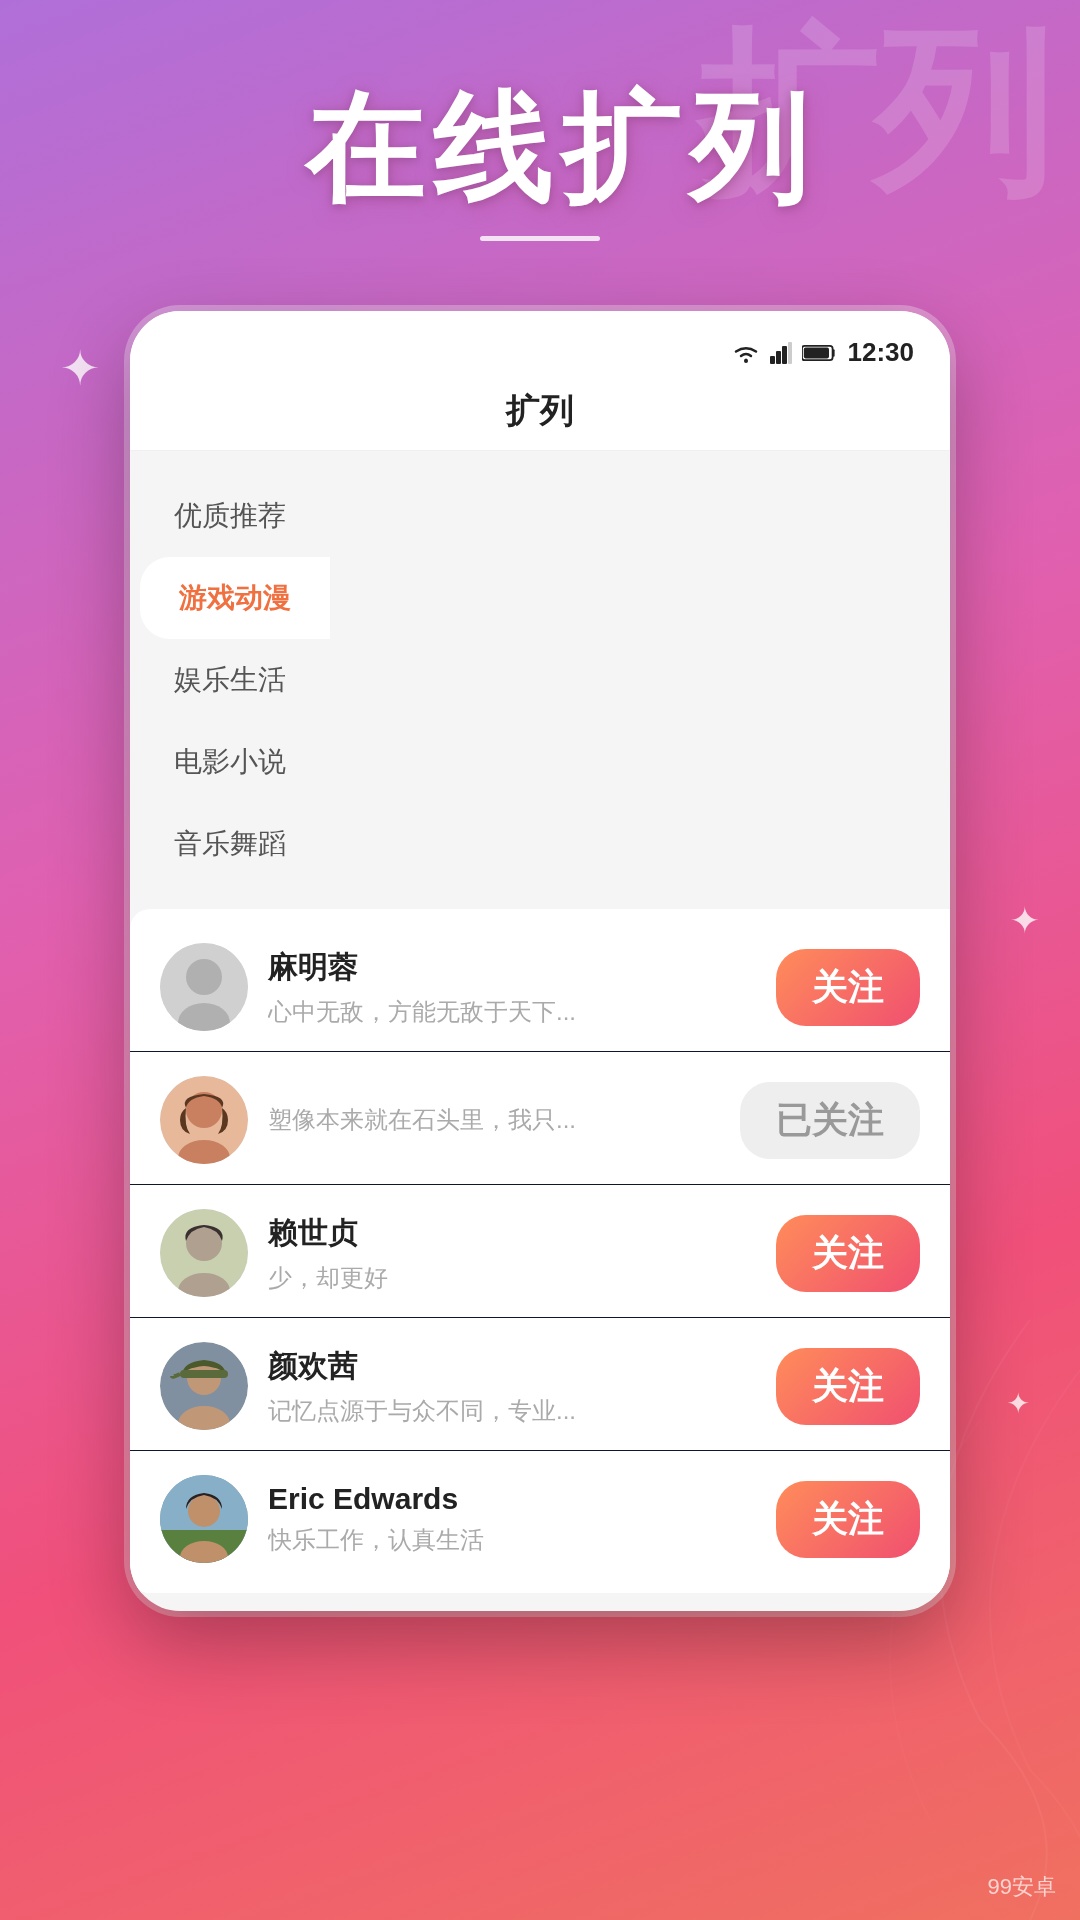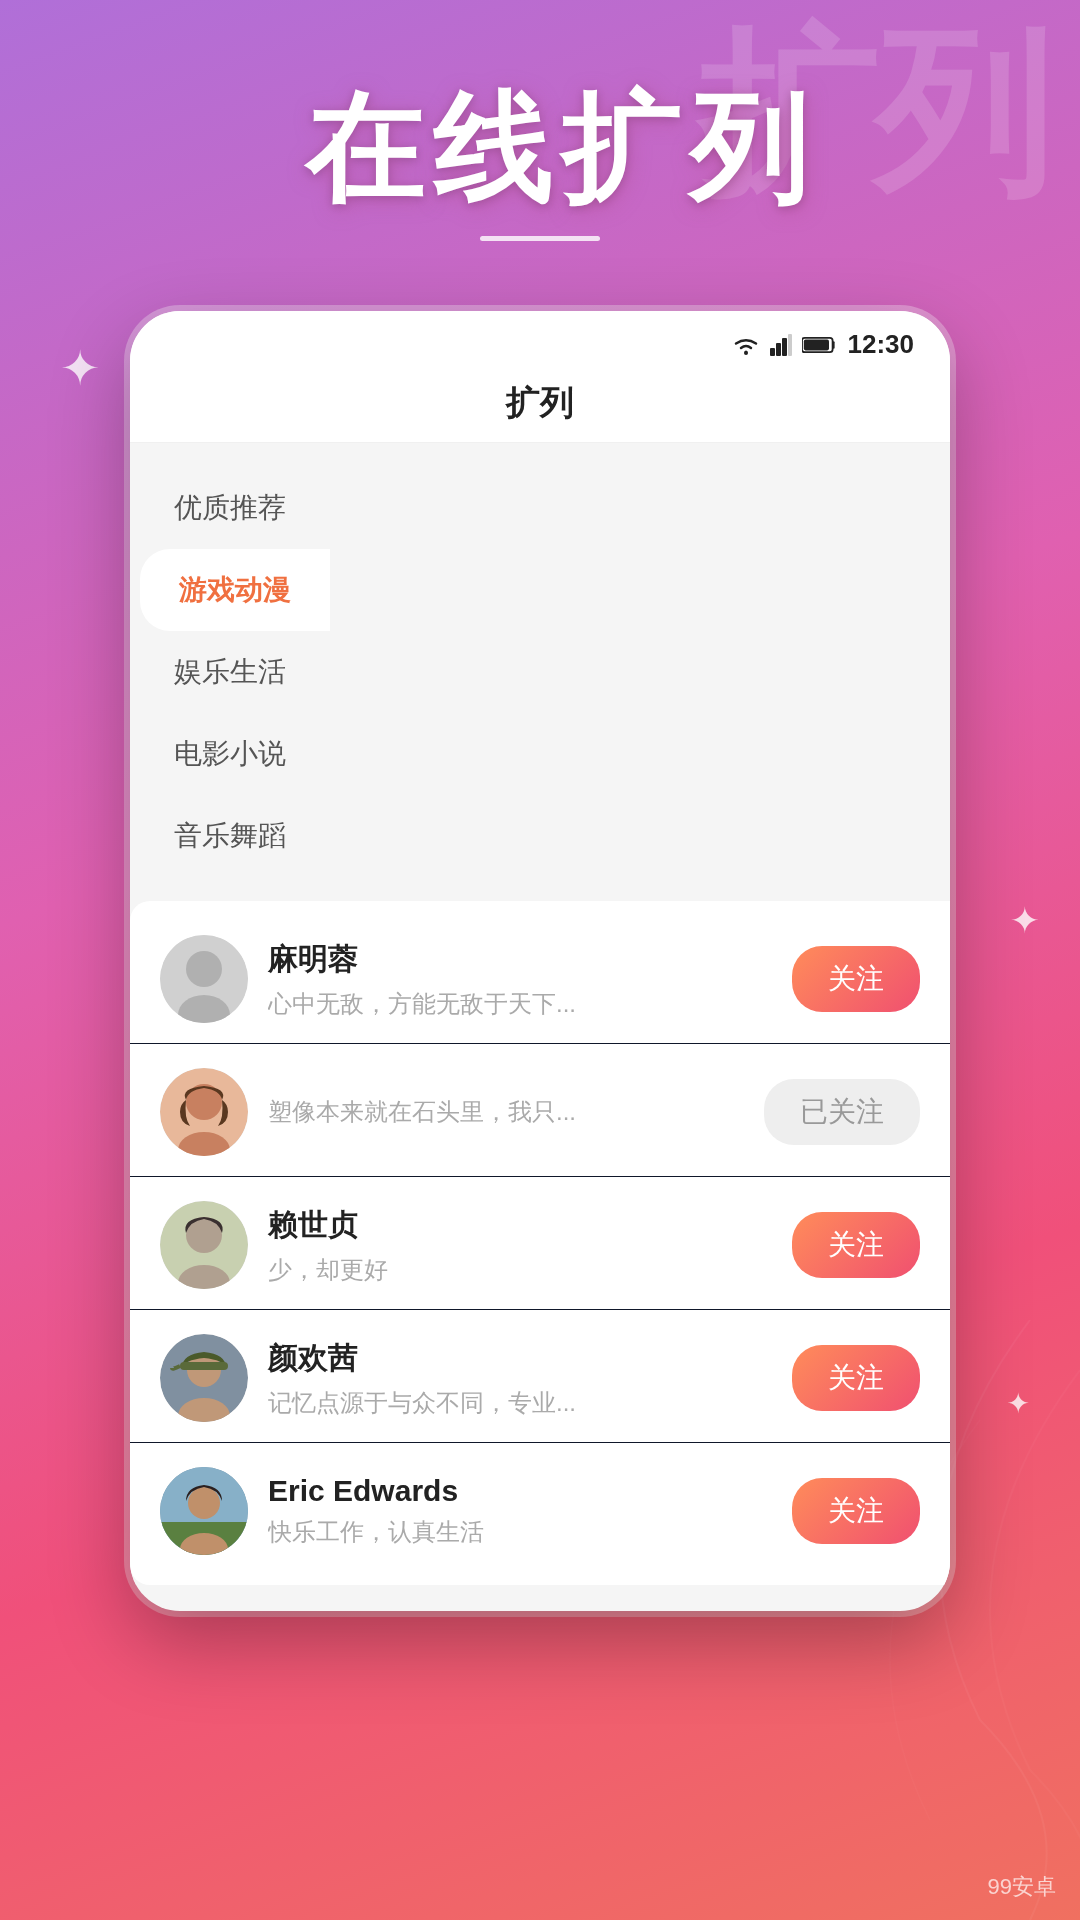--- a/index.html
+++ b/index.html
@@ -79,21 +79,21 @@
       box-shadow: 0 30px 80px rgba(0,0,0,0.3), 0 0 0 6px rgba(255,255,255,0.3);
       min-height: 1300px;
     }
 
     
     .status-bar {
       background: #fff;
       display: flex;
       justify-content: flex-end;
       align-items: center;
-      padding: 18px 36px 0;
+      padding: 26px 36px 0;
       gap: 12px;
       text-align: center;
     }
 
     .status-icons {
       display: flex;
       align-items: center;
       gap: 10px;
     }
 
@@ -225,22 +225,22 @@
       color: #aaa;
       white-space: nowrap;
       overflow: hidden;
       text-overflow: ellipsis;
     }
 
     .follow-btn {
       padding: 14px 36px;
       border-radius: 30px;
       border: none;
-      font-size: 28px;
-      font-weight: 400;
+      font-size: 36px;
+      font-weight: 700;
       cursor: pointer;
       flex-shrink: 0;
     }
 
     .follow-btn.unfollow {
       background: linear-gradient(135deg, #ff8c5a, #f05070);
       color: #fff;
     }
 
     .follow-btn.followed {

